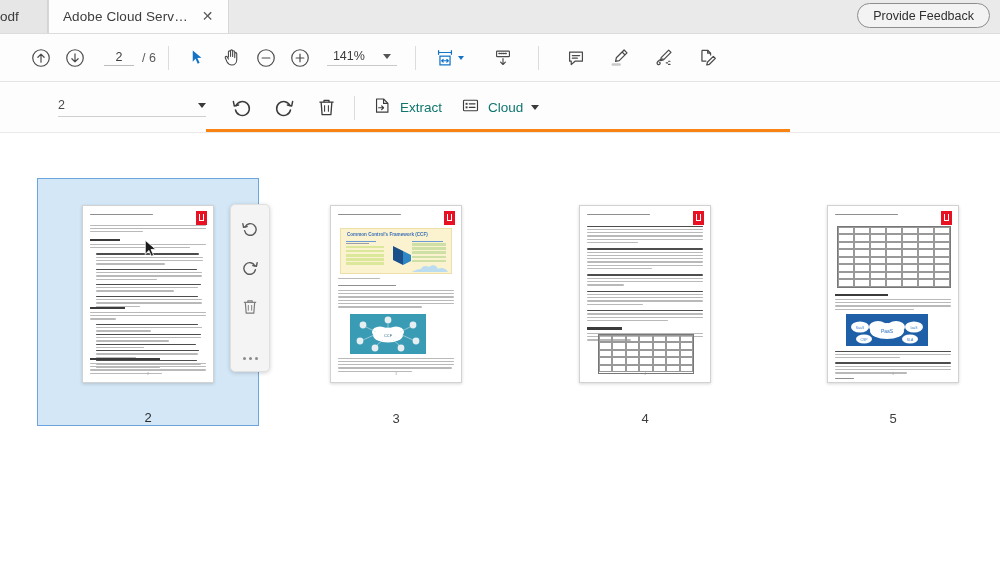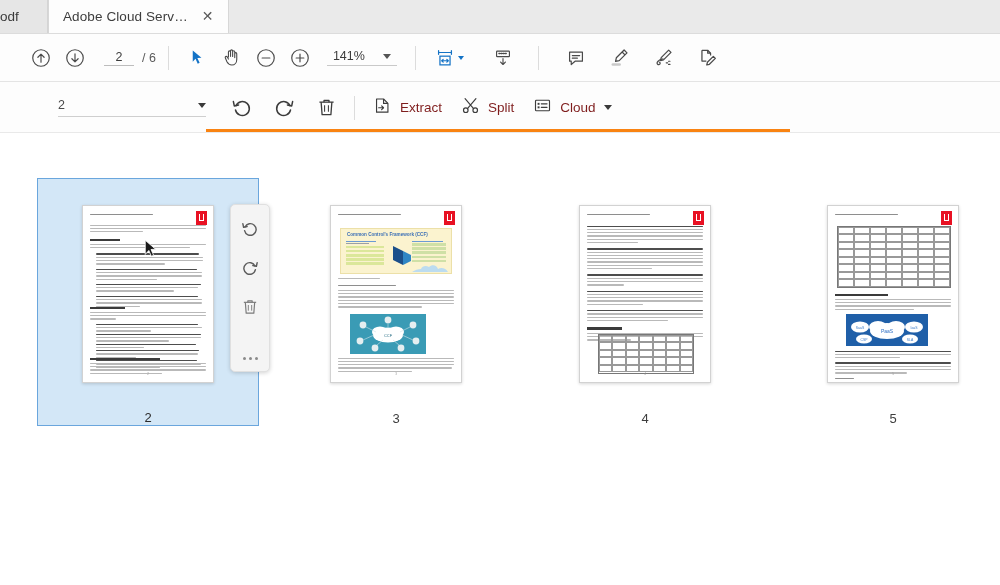--- a/index.html
+++ b/index.html
@@ -95,21 +95,21 @@
   }
   .pagesel .v { font-size:12.5px; color:#4a4a4a; }
   .t2-btn {
     width:36px; height:36px; display:flex; align-items:center; justify-content:center;
     cursor:pointer; color:#444;
   }
   .t2-item {
     display:flex; align-items:center; gap:7px; padding:0 9px; height:36px;
     cursor:pointer; color:#2f2f2f;
   }
-  .t2-item .lbl { font-size:13.5px; color:#7f1d1d; white-space:nowrap; }
+  .t2-item .lbl { font-size:13.5px; color:#0f766e; white-space:nowrap; }
   .caret-d { width:0;height:0;border-left:4px solid transparent;border-right:4px solid transparent;border-top:5px solid #3a3a3a; margin-left:1px; }
   .orange-underline {
     position:absolute; left:206px; top:129px; width:584px; height:4px;
     background:#f98312;
   }
   .toolbar2-hairline {
     position:absolute; left:0; top:132px; width:1000px; height:1px; background:#e9e9e9;
   }
 
   
@@ -188,20 +188,21 @@
 
   <div class="tabbar">
     <div class="tab partial">
       <span>odf</span>
     </div>
     <div class="tab active">
       <span class="tab-title">Adobe Cloud Serv…</span>
       <span class="tab-close">✕</span>
     </div>
     <div class="tabbar-filler"></div>
+    <div class="feedback-btn">Provide Feedback</div>
   </div>
 
   <div class="toolbar1">
 
     <div class="tb-btn">
       <svg width="22" height="22" viewBox="0 0 24 24" fill="none" stroke="#4a4a4a" stroke-width="1.3">
         <circle cx="12" cy="12" r="9"></circle>
           <path d="M12 16.5V7.8M12 7.8L8.6 11.2M12 7.8l3.4 3.4" stroke-linecap="round" stroke-linejoin="round"></path>
       </svg>
     </div>
@@ -334,30 +335,20 @@
           <path d="M5.2 4.6h8l5 5v10H5.2z"></path>
             <path d="M13.2 4.6v5h5"></path>
           <path d="M7.6 14.6h5.6M13.2 14.6l-2.2-2.2M13.2 14.6l-2.2 2.2" stroke-linecap="round"></path>
         </svg>
       </span>
       <span class="lbl">Extract</span>
     </div>
 
 
 
-    <div class="t2-item">
-      <span>
-        <svg width="21" height="21" viewBox="0 0 24 24" fill="none" stroke="#3c3c3c" stroke-width="1.35" stroke-linejoin="round" stroke-linecap="round">
-          <circle cx="6.6" cy="17.4" r="2.6"></circle>
-            <circle cx="17.4" cy="17.4" r="2.6"></circle>
-          <path d="M8.5 15.5L18.2 4.2M15.5 15.5L5.8 4.2"></path>
-        </svg>
-      </span>
-      <span class="lbl">Split</span>
-    </div>
 
     <div class="t2-item">
       <span>
         <svg width="21" height="21" viewBox="0 0 24 24" fill="none" stroke="#3c3c3c" stroke-width="1.3" stroke-linejoin="round">
           <rect x="4" y="6" width="16" height="12" rx="1"></rect>
           <rect x="6.4" y="9" width="2.2" height="2.2" fill="#3c3c3c" stroke="none"></rect>
           <rect x="6.4" y="13" width="2.2" height="2.2" fill="#3c3c3c" stroke="none"></rect>
           <path d="M10.6 10.1h6.6M10.6 14.1h6.6" stroke-linecap="round"></path>
         </svg>
       </span>

